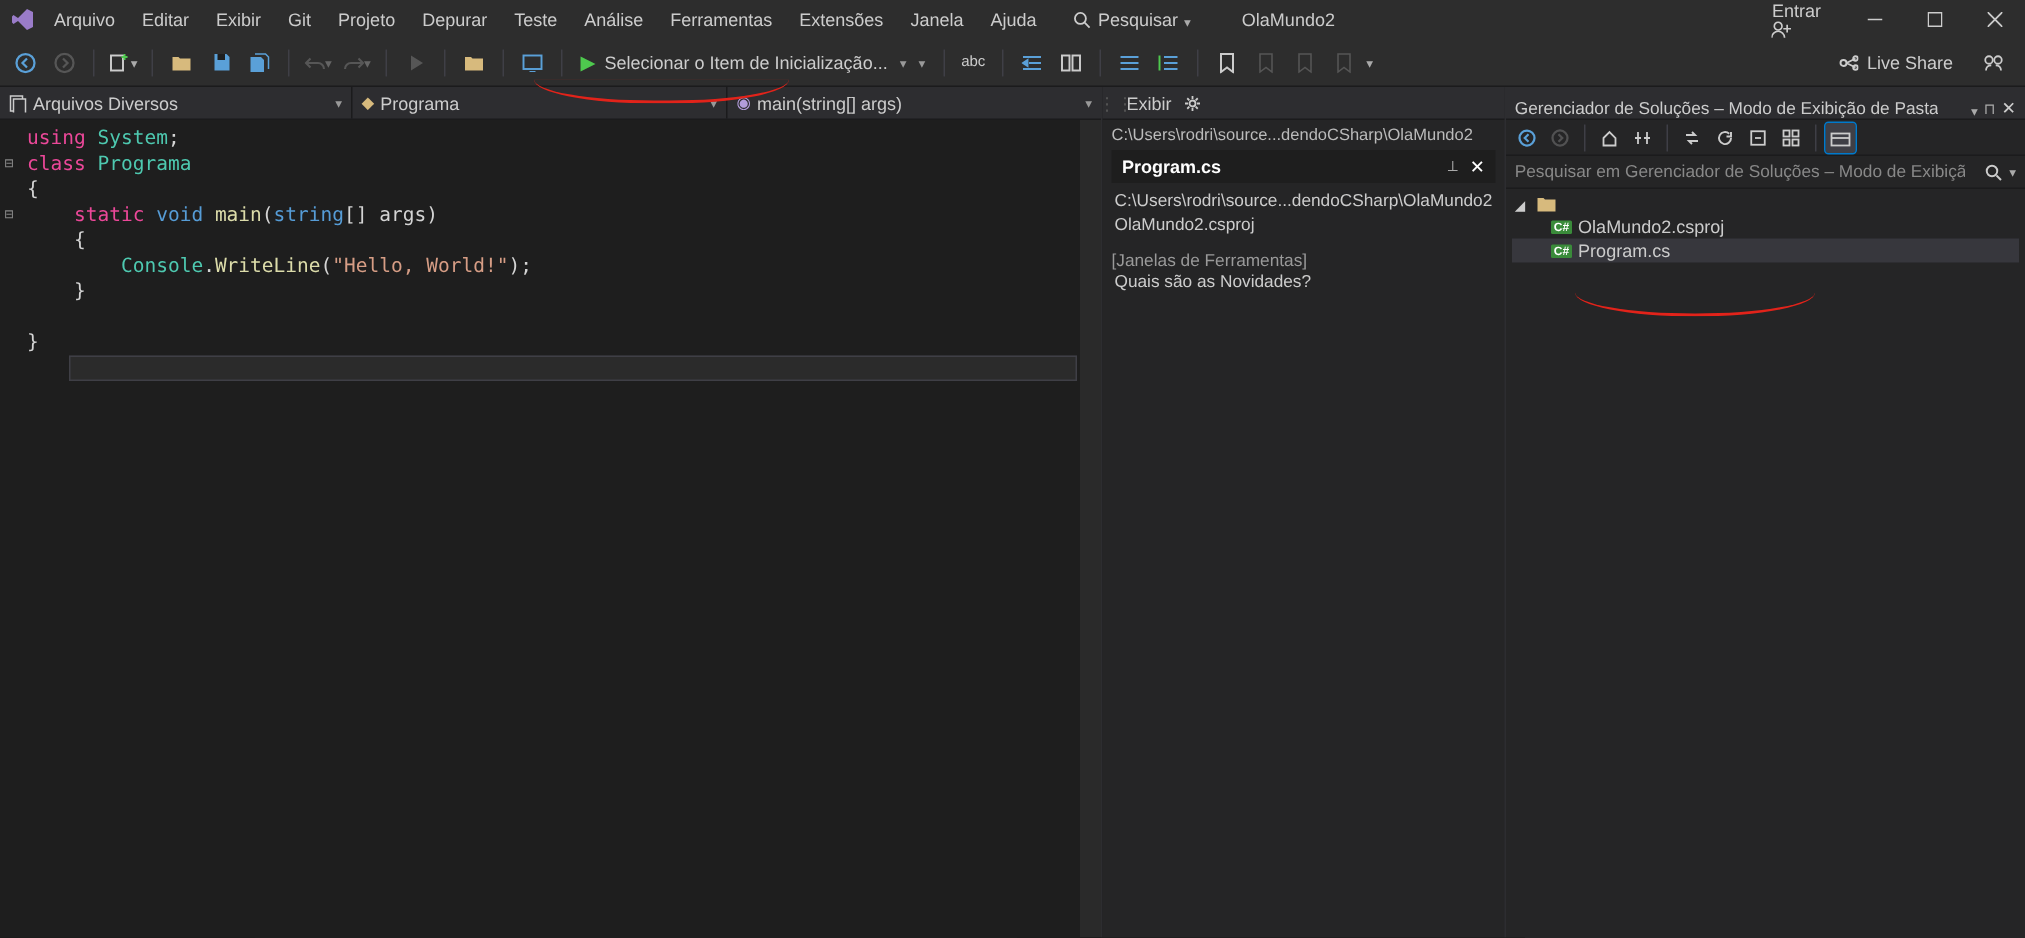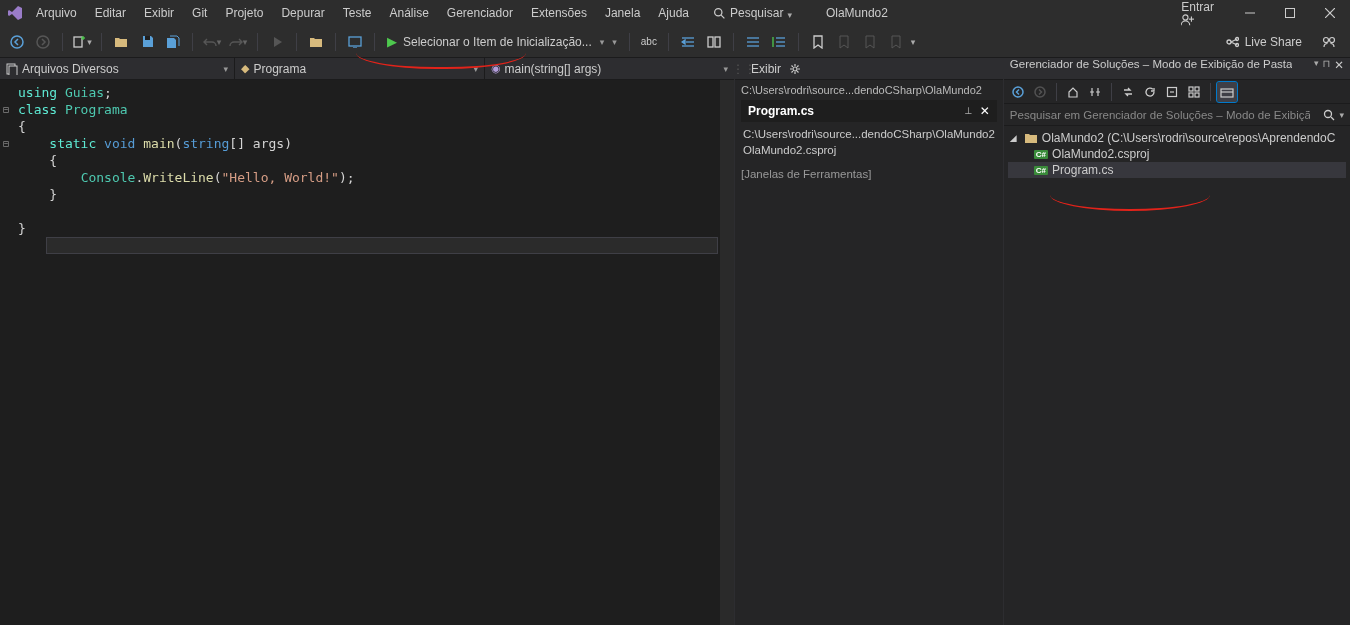--- a/index.html
+++ b/index.html
@@ -126,21 +126,21 @@
   }
   .fold-col .m { cursor: pointer; }
   pre.code {
     flex: 1;
     margin: 0; padding: 4px 0 0 6px;
     font-family: Consolas, monospace;
     font-size: 13px; line-height: 17px;
     color: #d4d4d4;
     white-space: pre;
   }
-  .kw { color: #5eead4; }
+  .kw { color: #ec4899; }
   .cls { color: #4ec9b0; }
   .fn { color: #dcdcaa; }
   .str { color: #d69d85; }
   .type { color: #569cd6; }
   .selline {
     position: absolute;
     left: 46px; right: 16px; height: 17px;
     top: calc(4px + 17px * 9);
     background: rgba(60,60,60,.45);
     border: 1px solid #3f3f46;
@@ -181,21 +181,21 @@
   .section-label::after { content: "]"; }
 
   
   .sol-col {
     flex: 1;
     background: #252526;
     display: flex; flex-direction: column;
   }
   .sol-title {
     height: 22px; background: #2d2d30;
-    display: flex; align-items: flex-start;
+    display: flex; align-items: flex-end;
     padding: 0 6px; color: #ccc;
     font-size: 11.5px;
     gap: 4px;
     border-bottom: 1px solid #1b1b1c;
   }
   .sol-title .spacer { flex: 1; }
   .sol-toolbar {
     height: 24px; display: flex; align-items: center;
     padding: 0 4px; gap: 2px;
     border-bottom: 1px solid #1b1b1c;
@@ -244,21 +244,21 @@
   </div>
   <div class="menu-items">
     <div class="menu-item">Arquivo</div>
     <div class="menu-item">Editar</div>
     <div class="menu-item">Exibir</div>
     <div class="menu-item">Git</div>
     <div class="menu-item">Projeto</div>
     <div class="menu-item">Depurar</div>
     <div class="menu-item">Teste</div>
     <div class="menu-item">Análise</div>
-    <div class="menu-item">Gerenciador</div>
+    <div class="menu-item">Ferramentas</div>
     <div class="menu-item">Extensões</div>
     <div class="menu-item">Janela</div>
     <div class="menu-item">Ajuda</div>
   </div>
 
   <div class="title-search">
     <span>
       <svg width="13" height="13" viewBox="0 0 16 16" fill="none" stroke="#ccc" stroke-width="1.5">
           <circle cx="6.5" cy="6.5" r="4.5"></circle>
           <line x1="10" y1="10" x2="14" y2="14"></line>
@@ -490,21 +490,21 @@
           <div class="m">⊟</div>
           <div class="m">&nbsp;</div>
           <div class="m">⊟</div>
           <div class="m">&nbsp;</div>
           <div class="m">&nbsp;</div>
           <div class="m">&nbsp;</div>
           <div class="m">&nbsp;</div>
           <div class="m">&nbsp;</div>
           <div class="m">&nbsp;</div>
         </div>
-      <pre class="code" id="code"><span class="kw">using</span> <span class="cls">Guias</span>;
+      <pre class="code" id="code"><span class="kw">using</span> <span class="cls">System</span>;
 <span class="kw">class</span> <span class="cls">Programa</span>
 {
     <span class="kw">static</span> <span class="type">void</span> <span class="fn">main</span>(<span class="type">string</span>[] <span>args</span>)
     {
         <span class="cls">Console</span>.<span class="fn">WriteLine</span>(<span class="str">"Hello, World!"</span>);
     }
 
 }
 
 </pre>
@@ -529,20 +529,21 @@
       <div class="path">C:\Users\rodri\source...dendoCSharp\OlaMundo2</div>
       <div class="active-tab">
         <b>Program.cs</b>
         <div class="spacer"></div>
         <span class="pin">⟂</span>
         <span style="margin-left:8px;">✕</span>
       </div>
       <div class="sub-item">C:\Users\rodri\source...dendoCSharp\OlaMundo2</div>
       <div class="sub-item">OlaMundo2.csproj</div>
       <div class="section-label">Janelas de Ferramentas</div>
+      <div class="sub-item">Quais são as Novidades?</div>
     </div>
   </div>
 
   <div class="sol-col">
     <div class="sol-title">
       <span style="overflow:hidden;text-overflow:ellipsis;white-space:nowrap;">Gerenciador de Soluções – Modo de Exibição de Pasta</span>
       <div class="spacer"></div>
       <span class="chev">▾</span>
       <span class="pin">⊓</span>
       <span>✕</span>
@@ -616,21 +617,20 @@
       <span class="chev">▾</span>
     </div>
     <div class="sol-tree">
       <div class="tree-row">
         <span class="exp">◢</span>
         <span class="folder">
             <svg width="14" height="11" fill="#d7ba7d">
               <path d="M1 1h4l1 1h7v8H1z"></path>
             </svg>
           </span>
-        <span>OlaMundo2 (C:\Users\rodri\source\repos\AprendendoC</span>
       </div>
       <div class="tree-row" style="padding-left:26px;">
         <span class="csExt">C#</span>
         <span>OlaMundo2.csproj</span>
       </div>
       <div class="tree-row selected" style="padding-left:26px;">
         <span class="csExt" style="background:#3a8b3a;">C#</span>
         <span>Program.cs</span>
       </div>
     </div>

